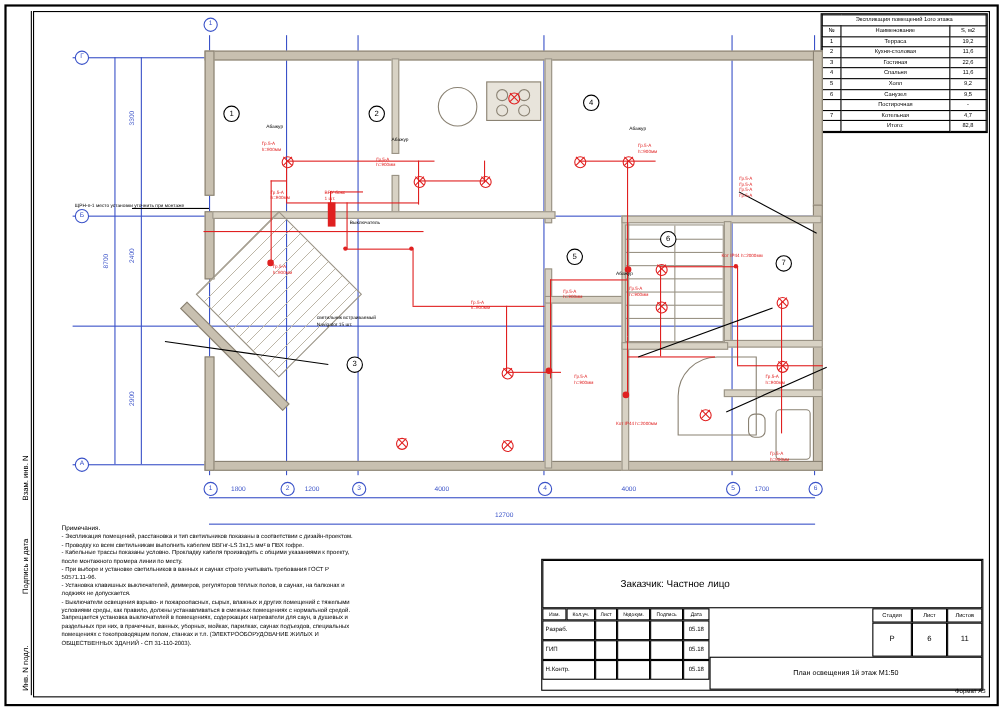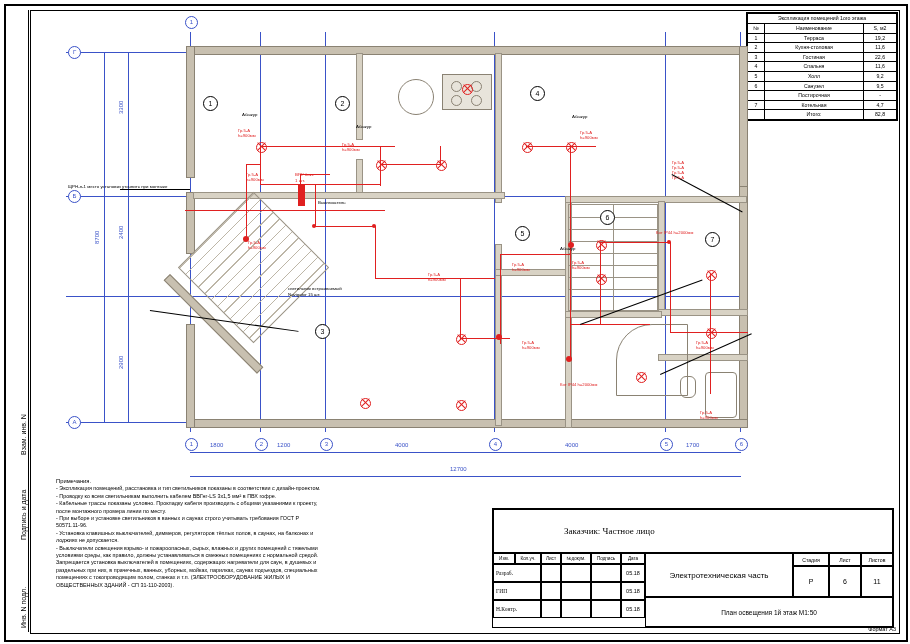--- a/index.html
+++ b/index.html
@@ -43,21 +43,21 @@
   .noteR{position:absolute;font-size:4.2px;color:#e02020;white-space:nowrap;line-height:5px;}
 
   
   #notes{position:absolute;left:56px;top:478px;width:430px;font-size:5.4px;line-height:7.4px;color:#000;}
   #notes .h{font-size:5.8px;}
 
   
   #stamp{position:absolute;left:492px;top:508px;width:400px;height:118px;border:1px solid #000;}
   #stamp div.cell{position:absolute;border:.5px solid #000;box-sizing:border-box;font-size:5.5px;color:#000;
                   display:flex;align-items:center;justify-content:center;text-align:center;padding:0 2px;}
-  #stamp div.l{justify-content:flex-start;font-family:Liberation Serif, serif;}
+  #stamp div.l{justify-content:flex-start;}
   #fmt{position:absolute;right:14px;bottom:12px;font-size:5.5px;color:#000;}
 </style>
 </head>
 <body>
 
 <div id="sheet">
   <div class="frame" id="outer"></div>
   <div class="frame" id="inner"></div>
 
   <div class="vstrip" style="top:10px;height:622px;"></div>
@@ -353,21 +353,20 @@
     <div class="cell" style="left:68px;top:73px;width:30px;height:18px;"></div>
     <div class="cell" style="left:98px;top:73px;width:30px;height:18px;"></div>
     <div class="cell" style="left:128px;top:73px;width:24px;height:18px;font-size:5.5px;">05.18</div>
 
     <div class="cell l" style="left:0;top:91px;width:48px;height:18px;font-size:5.5px;">Н.Контр.</div>
     <div class="cell" style="left:48px;top:91px;width:20px;height:18px;"></div>
     <div class="cell" style="left:68px;top:91px;width:30px;height:18px;"></div>
     <div class="cell" style="left:98px;top:91px;width:30px;height:18px;"></div>
     <div class="cell" style="left:128px;top:91px;width:24px;height:18px;font-size:5.5px;">05.18</div>
 
-    <div class="cell" style="left:152px;top:44px;width:148px;height:44px;font-size:8px;">Электротехническая часть</div>
 
     <div class="cell" style="left:152px;top:88px;width:248px;height:30px;font-size:6.5px;">План освещения 1й этаж М1:50</div>
 
     <div class="cell" style="left:300px;top:44px;width:36px;height:13px;font-size:5.2px;">Стадия</div>
     <div class="cell" style="left:336px;top:44px;width:32px;height:13px;font-size:5.2px;">Лист</div>
     <div class="cell" style="left:368px;top:44px;width:32px;height:13px;font-size:5.2px;">Листов</div>
     <div class="cell" style="left:300px;top:57px;width:36px;height:31px;font-size:7px;">Р</div>
     <div class="cell" style="left:336px;top:57px;width:32px;height:31px;font-size:7px;">6</div>
     <div class="cell" style="left:368px;top:57px;width:32px;height:31px;font-size:7px;">11</div>
   </div>

